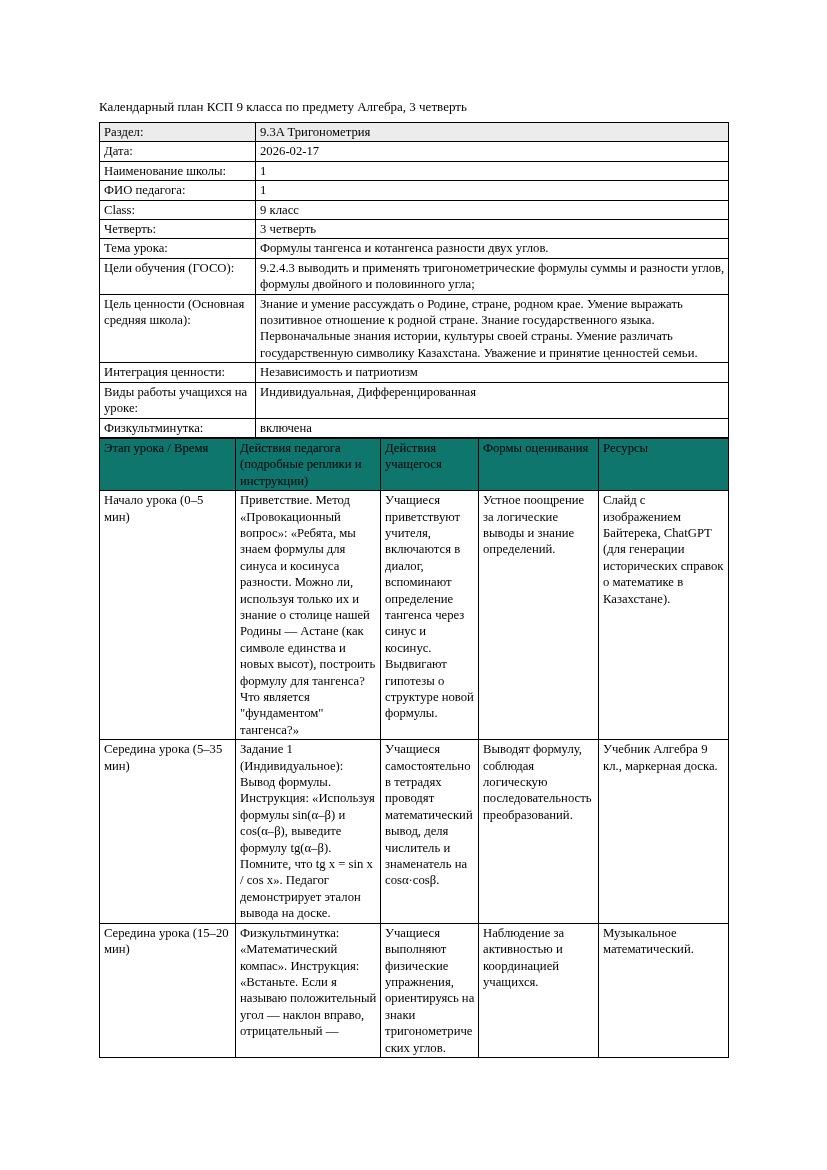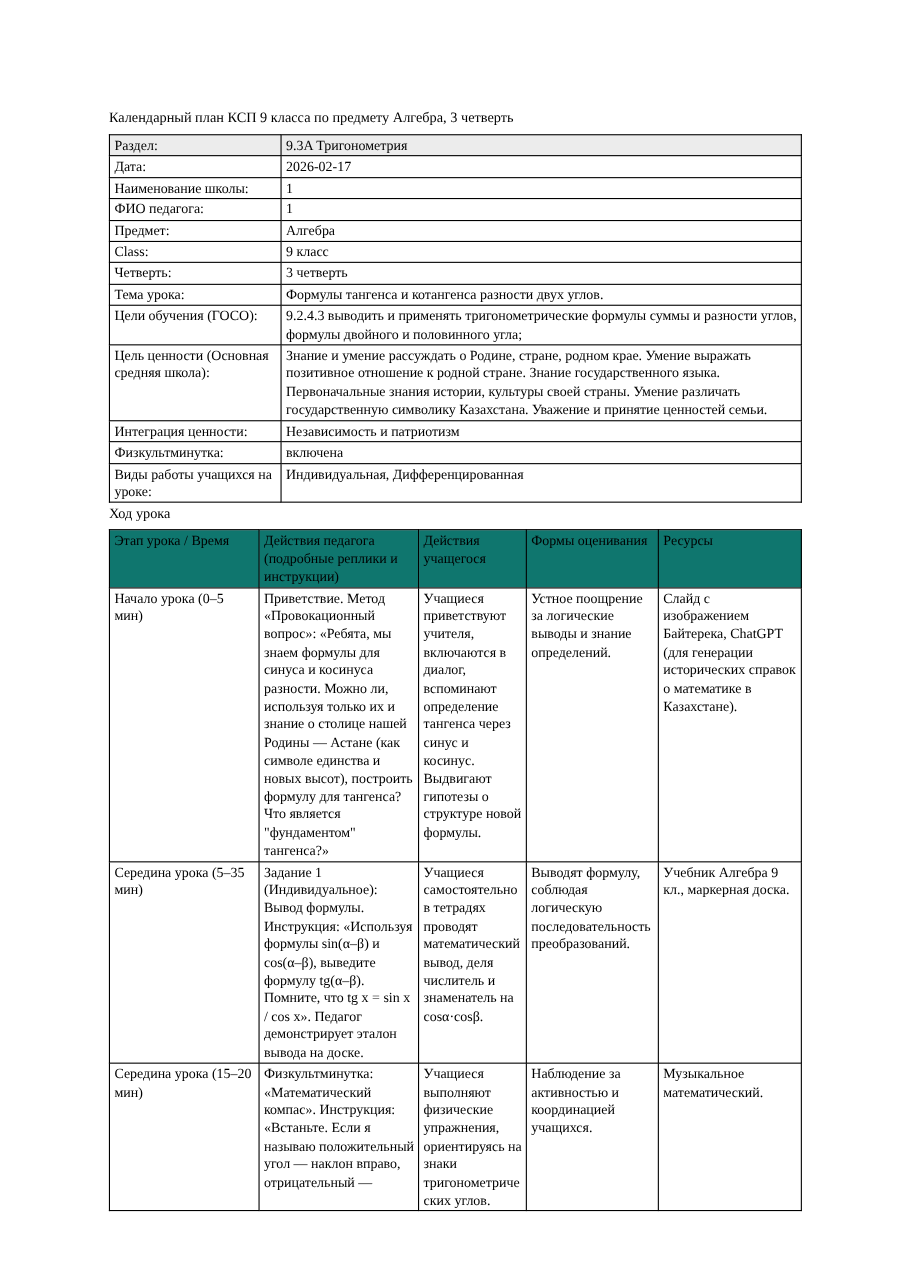--- a/index.html
+++ b/index.html
@@ -100,24 +100,20 @@
         </tr>
         <tr>
           <td>Наименование школы:</td>
           <td>1</td>
         </tr>
         <tr>
           <td>ФИО педагога:</td>
           <td>1</td>
         </tr>
         <tr>
-          <td>Предмет:</td>
-          <td>Алгебра</td>
-        </tr>
-        <tr>
           <td>Class:</td>
           <td>9 класс</td>
         </tr>
         <tr>
           <td>Четверть:</td>
           <td>3 четверть</td>
         </tr>
         <tr>
           <td>Тема урока:</td>
           <td>Формулы тангенса и котангенса разности двух углов.</td>
@@ -128,31 +124,30 @@
         </tr>
         <tr>
           <td>Цель ценности (Основная средняя школа):</td>
           <td>Знание и умение рассуждать о Родине, стране, родном крае. Умение выражать позитивное отношение к родной стране. Знание государственного языка. Первоначальные знания истории, культуры своей страны. Умение различать государственную символику Казахстана. Уважение и принятие ценностей семьи.</td>
         </tr>
         <tr>
           <td>Интеграция ценности:</td>
           <td>Независимость и патриотизм</td>
         </tr>
         <tr>
+          <td>Виды работы учащихся на уроке:</td>
+          <td>Индивидуальная, Дифференцированная</td>
+        </tr>
+        <tr>
           <td>Физкультминутка:</td>
           <td>включена</td>
-        </tr>
-        <tr>
-          <td>Виды работы учащихся на уроке:</td>
-          <td>Индивидуальная, Дифференцированная</td>
         </tr>
       </tbody>
     </table>
 
-    <div class="section-label">Ход урока</div>
 
     <table class="flow-table">
       <colgroup>
           <col class="f1">
           <col class="f2">
           <col class="f3">
           <col class="f4">
           <col class="f5">
         </colgroup>
       <thead>

